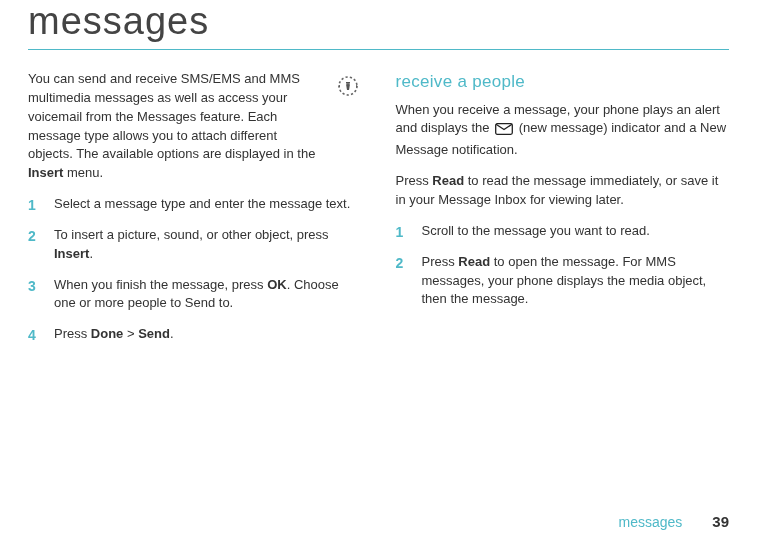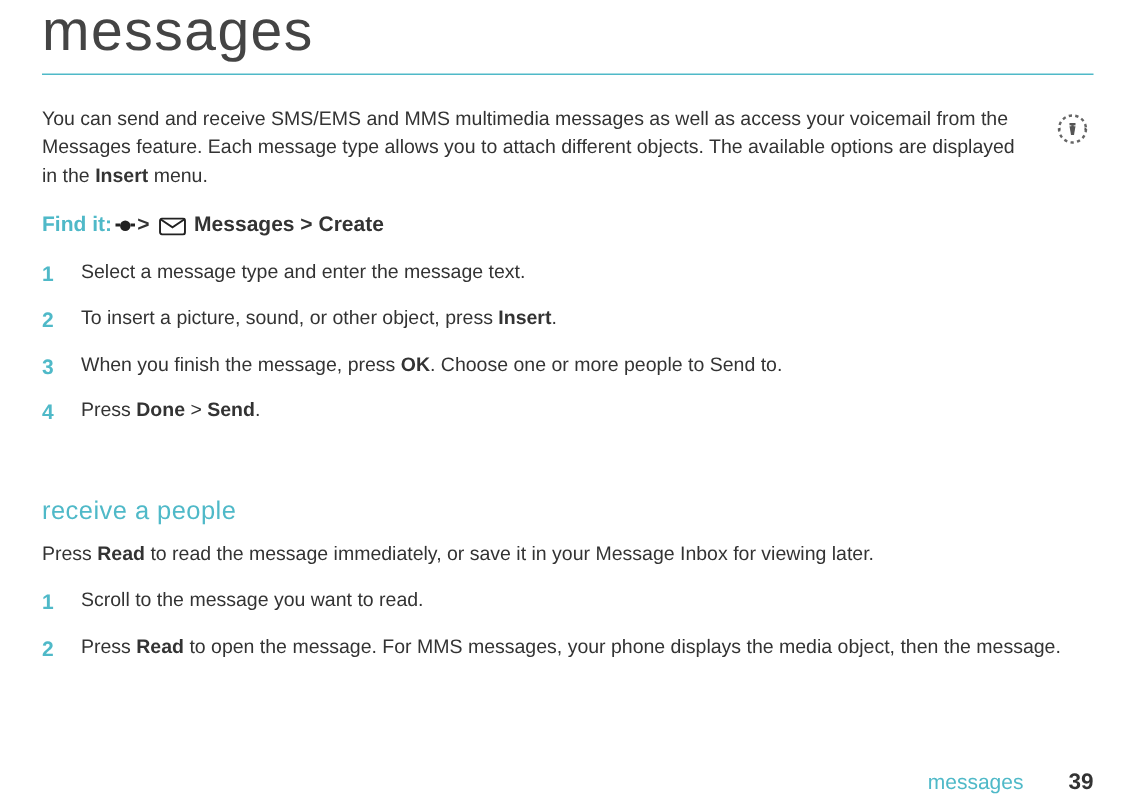--- a/index.html
+++ b/index.html
@@ -23,21 +23,20 @@
       font-family: "Arial Narrow", Arial, sans-serif;
     }
     .rule {
       border: none;
       border-top: 1px solid #4fb9c8;
       margin-bottom: 20px;
     }
     .columns {
       display: flex;
       gap: 34px;
-      flex-direction: column;
     }
     .col { flex: 1; line-height: 1.45; }
     .intro { margin-bottom: 16px; position: relative; padding-right: 40px; }
     .network-icon {
       position: absolute;
       right: 0;
       top: 2px;
     }
     .section-heading {
       color: #4fb9c8;
@@ -129,47 +128,44 @@
             <rect x="12" y="10" width="4" height="1.6"></rect>
             <path d="M12 12.2 L16 12.2 L15 18 L13 18 Z"></path>
             <rect x="13.2" y="11.4" width="1.6" height="2"></rect>
           </g>
         </svg>
       </span>
       <span>You can send and receive SMS/EMS and MMS multimedia messages as well as access your voicemail from the Messages feature. Each message type allows you to attach different objects. The available options are displayed in the </span><span class="b">Insert</span><span> menu.</span>
     </p>
 
 
-    <div class="find-it">
-      <span class="find-it-label">Find it:  </span>
-      <span class="find-it-path">
-        <span class="key-icon"></span><span> &gt; </span><span class="env-icon"><svg width="18" height="12" viewBox="0 0 18 12">
-              <rect x="0.7" y="0.7" width="16.6" height="10.6" rx="1.5" fill="none" stroke="#222" stroke-width="1.3"></rect>
-              <path d="M1 1.2 L9 6.5 L17 1.2" fill="none" stroke="#222" stroke-width="1.3"></path>
-            </svg></span><span class="nb"> Messages</span><span> &gt; </span><span class="nb">Create</span>
-      </span>
-    </div>
 
     <ol>
       <li><span>Select a message type and enter the message text.</span></li>
       <li>
         <span>To insert a picture, sound, or other object, press </span><span class="b">Insert</span><span>.</span>
       </li>
       <li>
         <span>When you finish the message, press </span><span class="b">OK</span><span>. Choose one or more people to Send to.</span>
       </li>
       <li>
         <span>Press </span><span class="b">Done</span><span> &gt; </span><span class="b">Send</span><span>.</span>
       </li>
     </ol>
   </div>
 
   <div class="col">
     <h2 class="section-heading">receive a people</h2>
 
+    <p class="para">
+      <span>When you receive a message, your phone plays an alert and displays the </span><span class="env-icon"><svg width="18" height="12" viewBox="0 0 18 12">
+            <rect x="0.7" y="0.7" width="16.6" height="10.6" rx="1.5" fill="none" stroke="#222" stroke-width="1.3"></rect>
+            <path d="M1 1.2 L9 6.5 L17 1.2" fill="none" stroke="#222" stroke-width="1.3"></path>
+          </svg></span><span> (new message) indicator and a New Message notification.</span>
+    </p>
 
     <p class="para">
       <span>Press </span><span class="b">Read</span><span> to read the message immediately, or save it in your Message Inbox for viewing later.</span>
     </p>
 
 
 
     <ol>
       <li><span>Scroll to the message you want to read.</span></li>
       <li>

